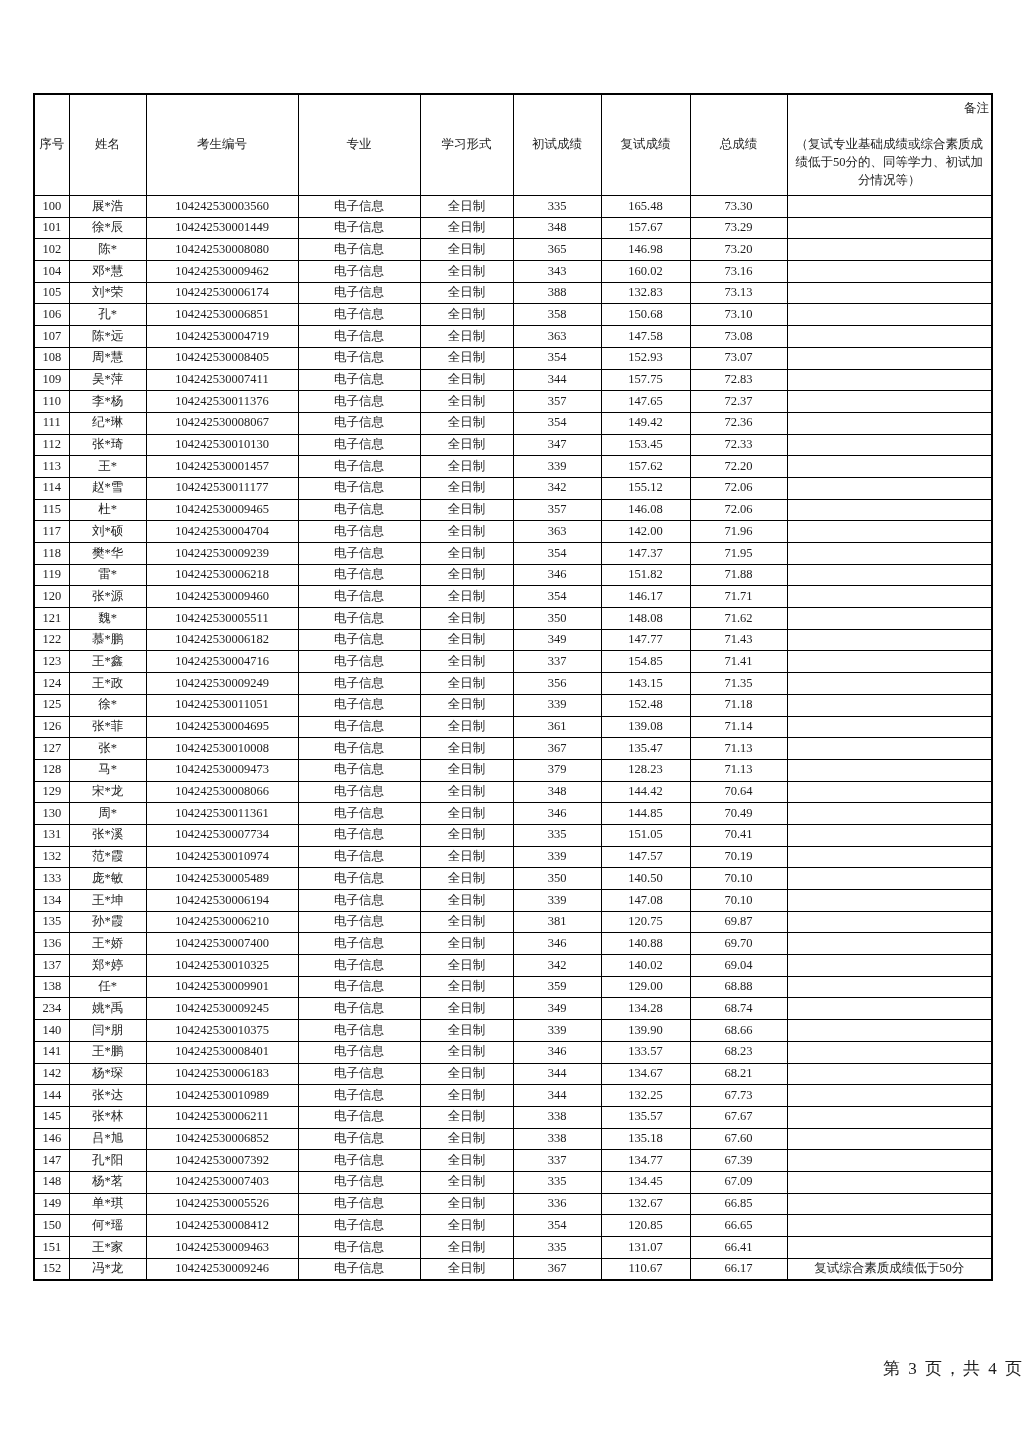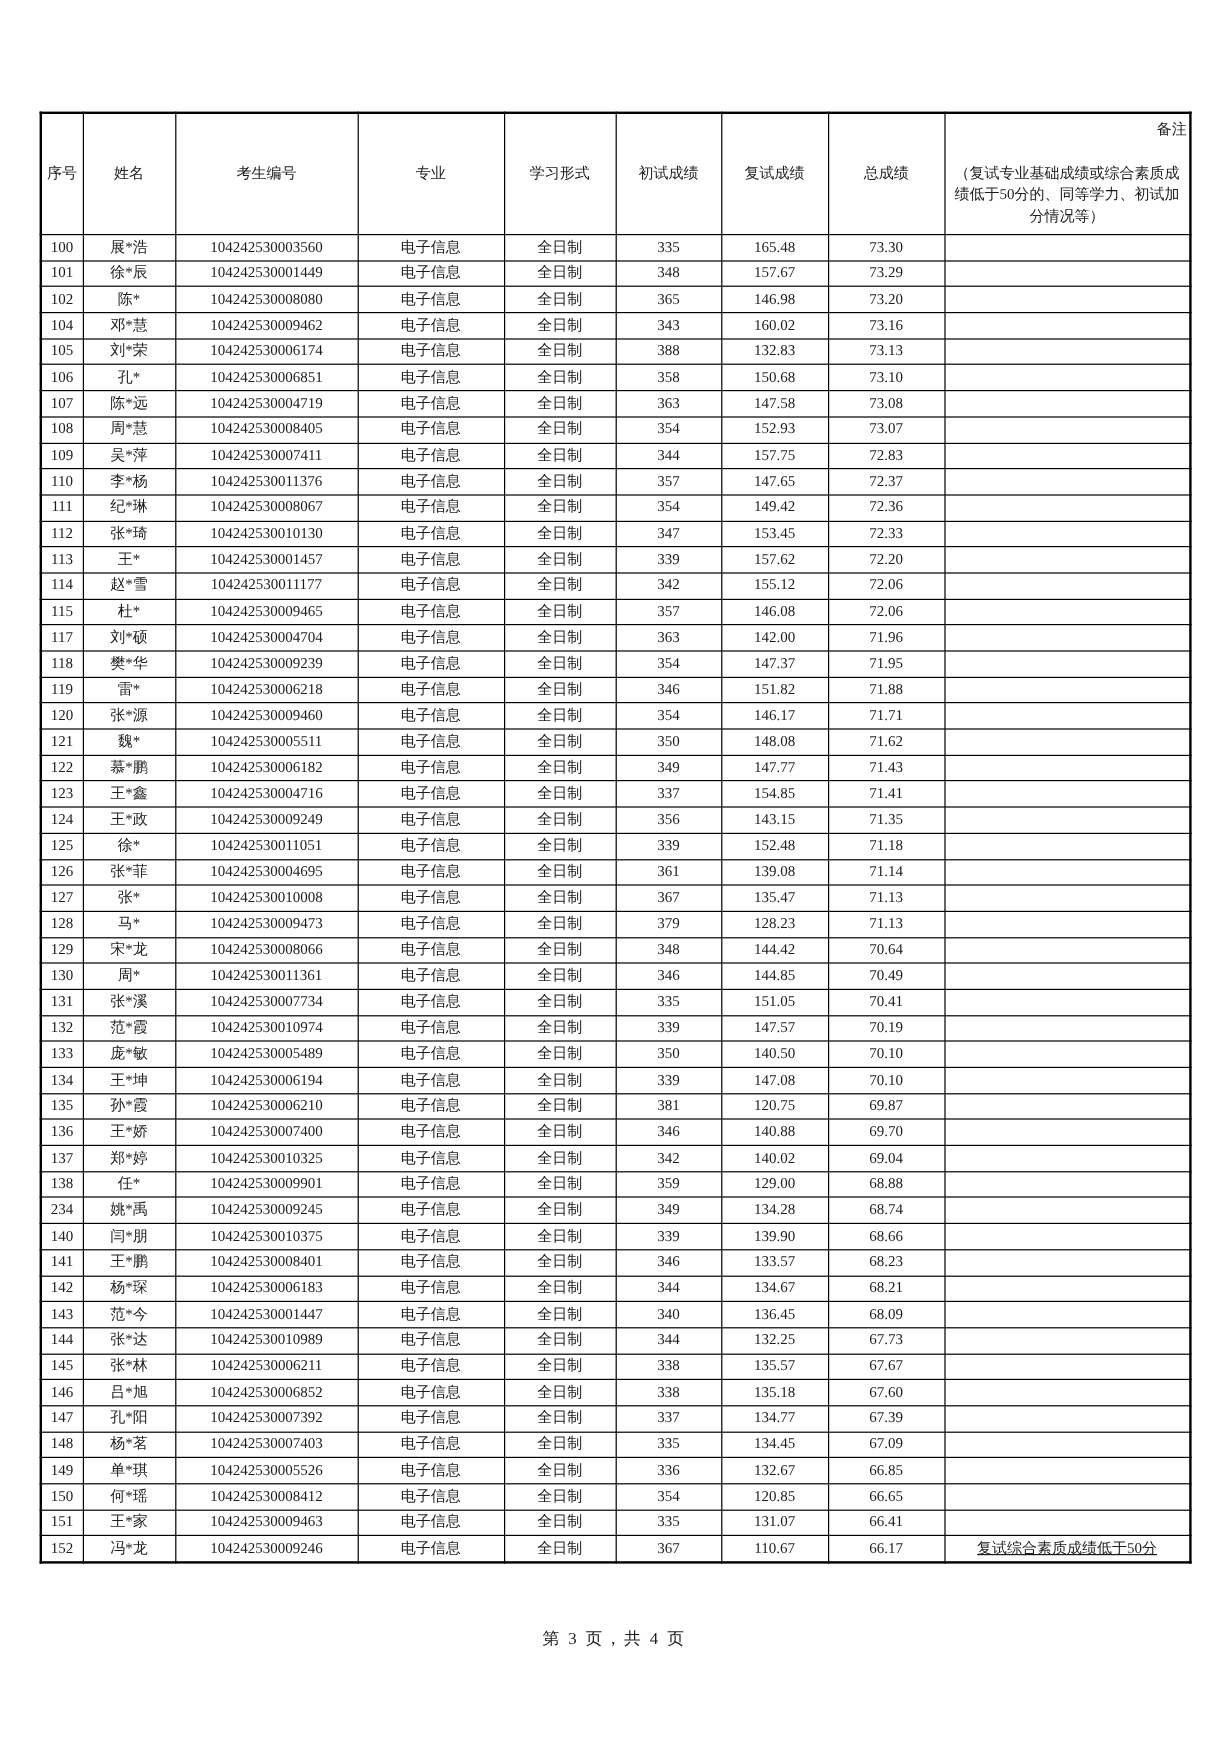--- a/index.html
+++ b/index.html
@@ -60,29 +60,28 @@
     white-space: normal;
     word-break: break-all;
     font-size: 12.5px;
     line-height: 1.45;
     padding: 0 4px;
     margin-top: 19px;
   }
   td.remark-cell {
     text-align: left;
     padding-left: 3px;
-    text-decoration: underline;
   }
   .footer {
     position: absolute;
     left: 0;
     top: 1357px;
     width: 100%;
-    text-align: center;
-    font-size: 14px;
+    text-align: right;
+    font-size: 17px;
     letter-spacing: 2px;
   }
 </style>
 </head>
 <body>
 
 <div class="page">
 
   <table class="results">
     <colgroup>
@@ -558,31 +557,20 @@
           <td>杨*琛</td>
           <td>104242530006183</td>
           <td>电子信息</td>
           <td>全日制</td>
           <td>344</td>
           <td>134.67</td>
           <td>68.21</td>
           <td class="remark-cell"></td>
         </tr>
         <tr>
-          <td>143</td>
-          <td>范*今</td>
-          <td>104242530001447</td>
-          <td>电子信息</td>
-          <td>全日制</td>
-          <td>340</td>
-          <td>136.45</td>
-          <td>68.09</td>
-          <td class="remark-cell"></td>
-        </tr>
-        <tr>
           <td>144</td>
           <td>张*达</td>
           <td>104242530010989</td>
           <td>电子信息</td>
           <td>全日制</td>
           <td>344</td>
           <td>132.25</td>
           <td>67.73</td>
           <td class="remark-cell"></td>
         </tr>

